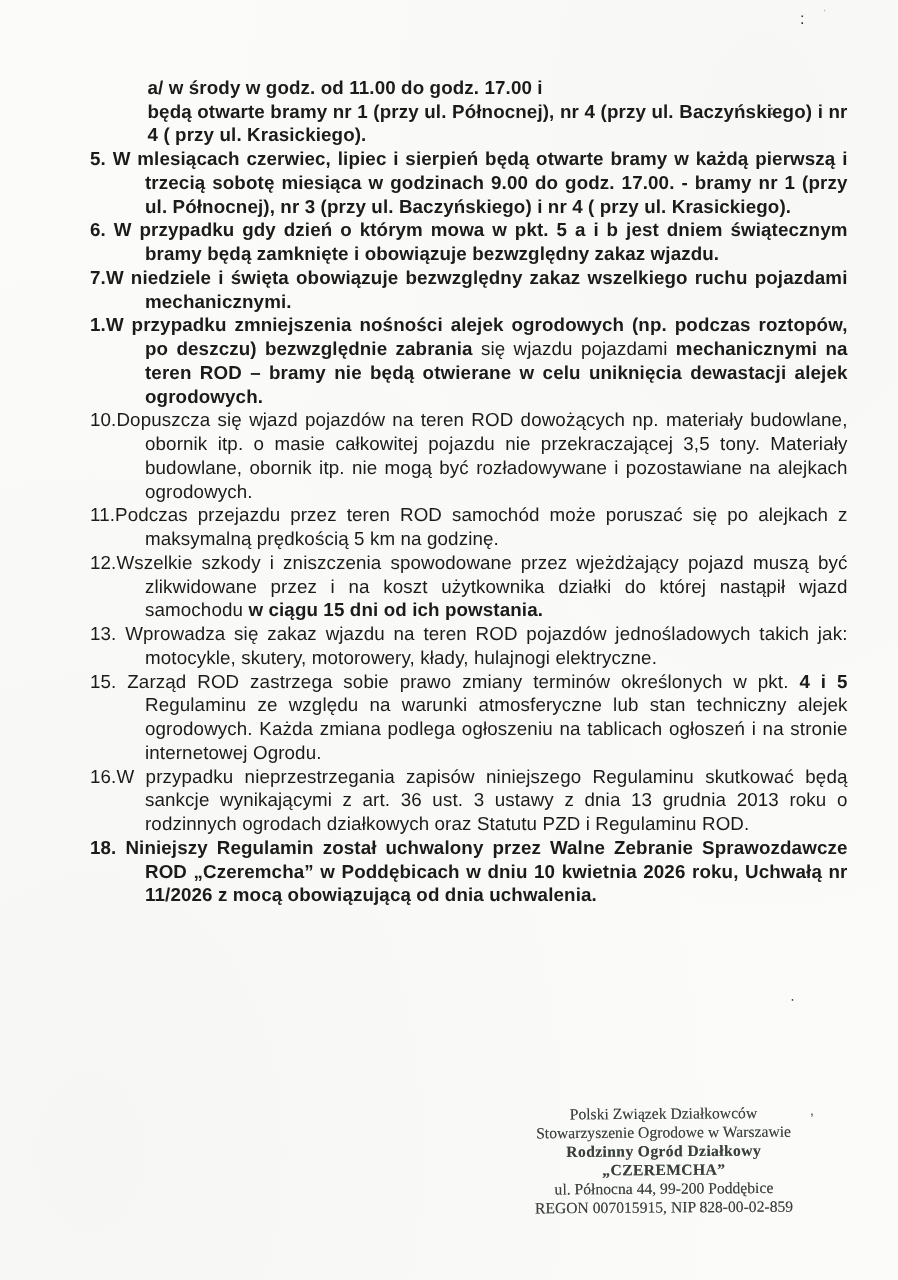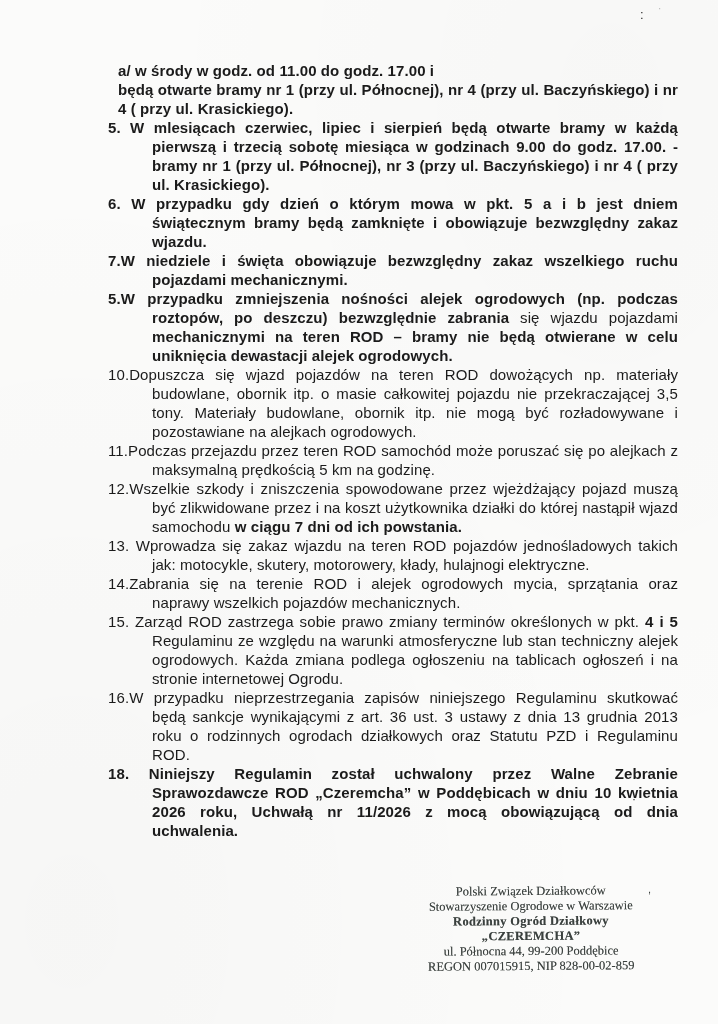--- a/index.html
+++ b/index.html
@@ -28,21 +28,21 @@
   #page{position:absolute;inset:0;}
   #doc{
     position:absolute;
     left:72px;top:61px;width:606px;
     font-size:15px;line-height:19px;
     text-align:justify;
     letter-spacing:0.1px;
   }
   .para{margin:0;}
   .sub{padding-left:46px;}
-  .item{padding-left:44px;text-indent:-44px;margin-left:36px;}
+  .item{padding-left:44px;text-indent:-44px;}
   .b{font-weight:bold;}
   #stamp{
     position:absolute;
     left:385px;top:884px;width:292px;
     text-align:center;
     font-family:"Liberation Serif",serif;
     font-size:12.5px;line-height:15px;
     color:var(--stamp);
     transform:rotate(-0.4deg);
     text-shadow:0 0 0.5px rgba(58,64,62,0.55);
@@ -62,26 +62,25 @@
 
 <div id="page">
 
   <div id="doc">
 
   <div class="para sub"><span class="b">a/ w środy w godz. od 11.00 do godz. 17.00 i</span></div>
       <div class="para sub"><span class="b">będą otwarte bramy nr 1 (przy ul. Północnej), nr 4 (przy ul. Baczyńskiego) i nr 4 ( przy ul. Krasickiego).</span></div>
       <div class="para item"><span class="b">5. W mlesiącach czerwiec, lipiec i sierpień będą otwarte bramy w każdą pierwszą i trzecią sobotę miesiąca w godzinach 9.00 do godz. 17.00. - bramy nr 1 (przy ul. Północnej), nr 3 (przy ul. Baczyńskiego) i nr 4 ( przy ul. Krasickiego).</span></div>
       <div class="para item"><span class="b">6. W przypadku gdy dzień o którym mowa w pkt. 5 a i b jest dniem świątecznym bramy będą zamknięte i obowiązuje bezwzględny zakaz wjazdu.</span></div>
       <div class="para item"><span class="b">7.W niedziele i święta obowiązuje bezwzględny zakaz wszelkiego ruchu pojazdami mechanicznymi.</span></div>
-      <div class="para item"><span class="b">5.W przypadku zmniejszenia nośności alejek ogrodowych (np. podczas roztopów, po deszczu) bezwzględnie zabrania</span><span> się wjazdu pojazdami </span><span class="b">mechanicznymi na teren ROD – bramy nie będą otwierane w celu uniknięcia dewastacji alejek ogrodowych.</span></div>
+      <div class="para item"><span class="b">1.W przypadku zmniejszenia nośności alejek ogrodowych (np. podczas roztopów, po deszczu) bezwzględnie zabrania</span><span> się wjazdu pojazdami </span><span class="b">mechanicznymi na teren ROD – bramy nie będą otwierane w celu uniknięcia dewastacji alejek ogrodowych.</span></div>
       <div class="para item"><span>10.Dopuszcza się wjazd pojazdów na teren ROD dowożących np. materiały budowlane, obornik itp. o masie całkowitej pojazdu nie przekraczającej 3,5 tony. Materiały budowlane, obornik itp. nie mogą być rozładowywane i pozostawiane na alejkach ogrodowych.</span></div>
       <div class="para item"><span>11.Podczas przejazdu przez teren ROD samochód może poruszać się po alejkach z maksymalną prędkością 5 km na godzinę.</span></div>
-      <div class="para item"><span>12.Wszelkie szkody i zniszczenia spowodowane przez wjeżdżający pojazd muszą być zlikwidowane przez i na koszt użytkownika działki do której nastąpił wjazd samochodu </span><span class="b">w ciągu 7 dni od ich powstania.</span></div>
+      <div class="para item"><span>12.Wszelkie szkody i zniszczenia spowodowane przez wjeżdżający pojazd muszą być zlikwidowane przez i na koszt użytkownika działki do której nastąpił wjazd samochodu </span><span class="b">w ciągu 15 dni od ich powstania.</span></div>
       <div class="para item"><span>13. Wprowadza się zakaz wjazdu na teren ROD pojazdów jednośladowych takich jak: motocykle, skutery, motorowery, kłady, hulajnogi elektryczne.</span></div>
-      <div class="para item"><span>14.Zabrania się na terenie ROD i alejek ogrodowych mycia, sprzątania oraz naprawy wszelkich pojazdów mechanicznych.</span></div>
       <div class="para item"><span>15. Zarząd ROD zastrzega sobie prawo zmiany terminów określonych w pkt. </span><span class="b">4 i 5</span><span> Regulaminu ze względu na warunki atmosferyczne lub stan techniczny alejek ogrodowych. Każda zmiana podlega ogłoszeniu na tablicach ogłoszeń i na stronie internetowej Ogrodu.</span></div>
       <div class="para item"><span>16.W przypadku nieprzestrzegania zapisów niniejszego Regulaminu skutkować będą sankcje wynikającymi z art. 36 ust. 3 ustawy z dnia 13 grudnia 2013 roku o rodzinnych ogrodach działkowych oraz Statutu PZD i Regulaminu ROD.</span></div>
       <div class="para item"><span class="b">18. Niniejszy Regulamin został uchwalony przez Walne Zebranie Sprawozdawcze ROD „Czeremcha” w Poddębicach w dniu 10 kwietnia 2026 roku, Uchwałą nr 11/2026 z mocą obowiązującą od dnia uchwalenia.</span></div>
     </div>
 
   <div id="stamp">
 
   <div class="stamp-line">Polski Związek Działkowców</div>
       <div class="stamp-line">Stowarzyszenie Ogrodowe w Warszawie</div>
       <div class="stamp-line b">Rodzinny Ogród Działkowy</div>

